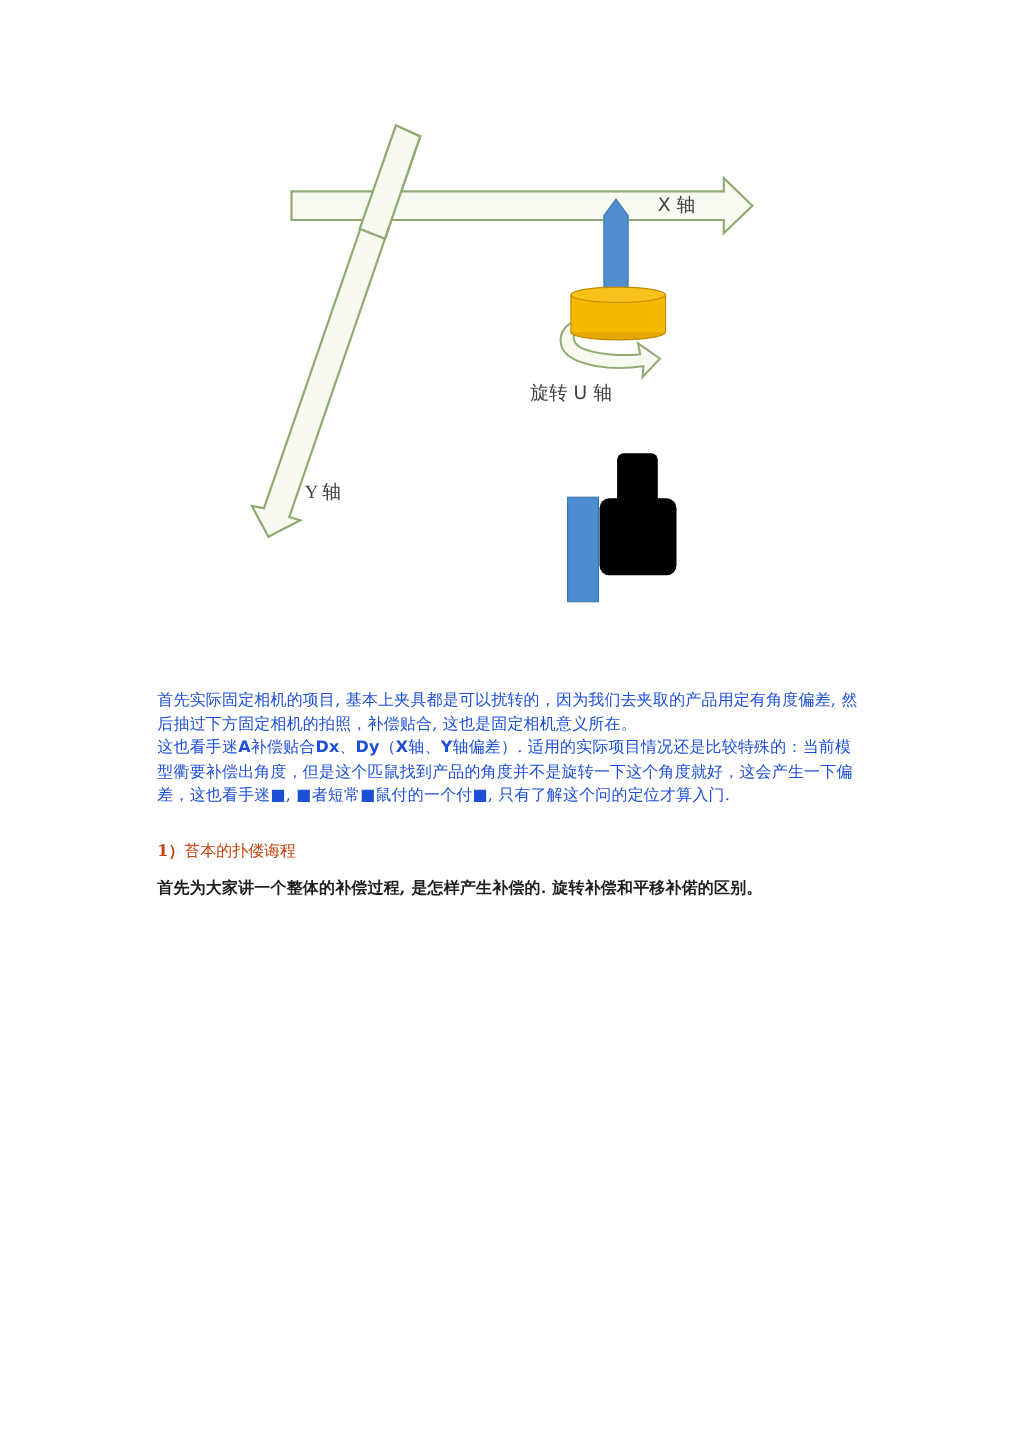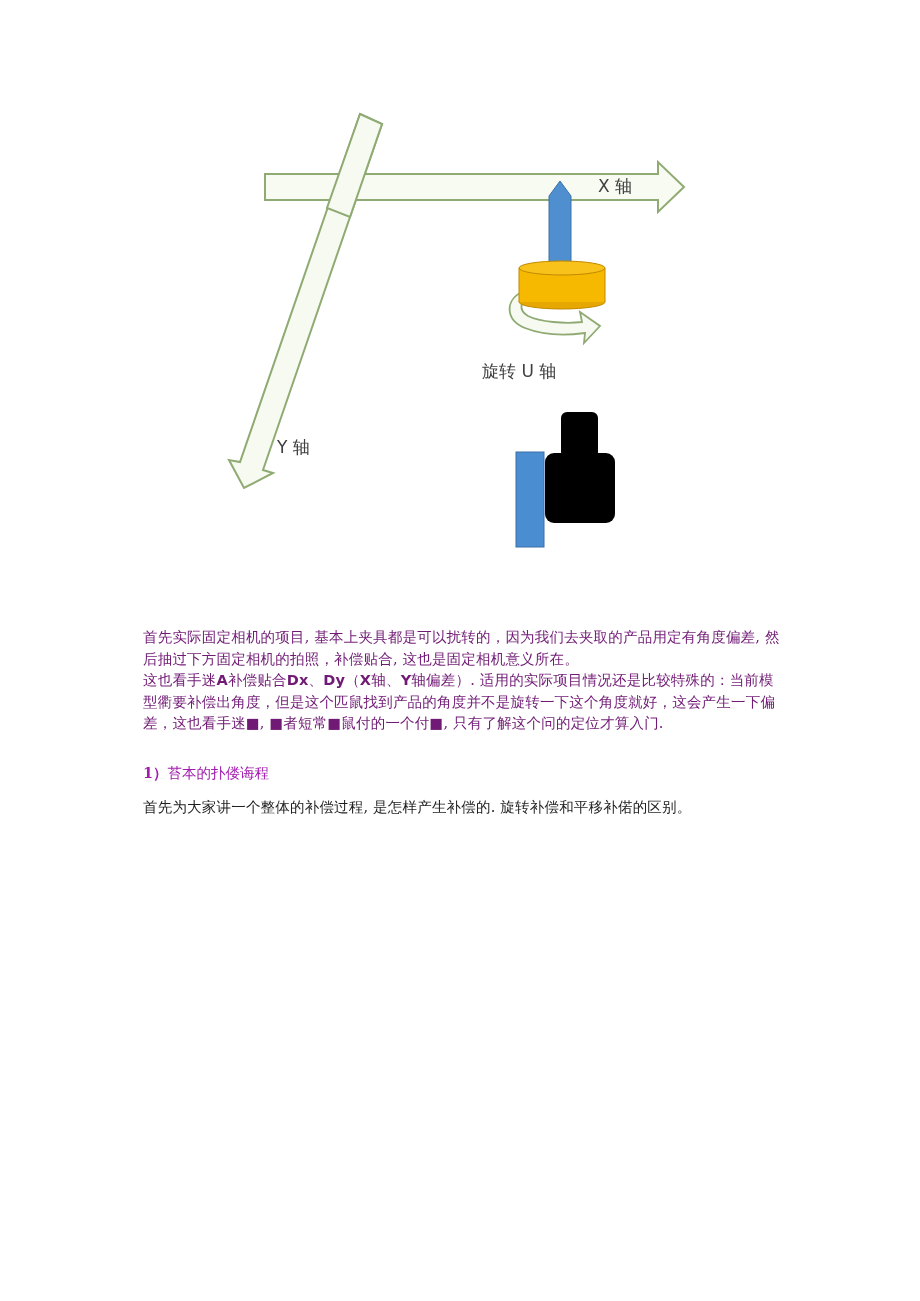--- a/index.html
+++ b/index.html
@@ -3,26 +3,26 @@
 <meta charset="utf-8">
 <style>
   html, body { margin: 0; padding: 0; background: #ffffff; }
   body { width: 920px; height: 1301px; position: relative; overflow: hidden;
          font-family: "DejaVu Serif", "Liberation Serif", serif; color: #222; }
   .figure { position: absolute; left: 0; top: 0; width: 920px; height: 580px; }
   .figure svg { position: absolute; left: 0; top: 0; }
   .fig-label { position: absolute; font-family: "DejaVu Sans", "Liberation Sans", sans-serif;
                font-size: 17px; color: #404040; white-space: nowrap; text-align: right; }
   .body-text { position: absolute; left: 143px; width: 640px; font-size: 14.5px;
-               line-height: 21.5px; color: #701a75; letter-spacing: 0.2px; }
+               line-height: 21.5px; color: #1d4ed8; letter-spacing: 0.2px; }
   .para { margin: 0; }
   .bold { font-weight: bold; font-family: "DejaVu Sans", "Liberation Sans", sans-serif; }
-  .heading { position: absolute; left: 143px; font-size: 14.5px; color: #a21caf; }
+  .heading { position: absolute; left: 143px; font-size: 14.5px; color: #c2410c; }
   .heading .num { font-weight: bold; }
-  .para-last { position: absolute; left: 143px; font-size: 14.5px; color: #1e1e1e; letter-spacing: 0.2px; }
+  .para-last { position: absolute; left: 143px; font-size: 14.5px; color: #1e1e1e; letter-spacing: 0.2px; font-weight: bold; }
 </style>
 </head>
 <body>
 
 <div class="figure">
   <svg width="920" height="580" viewBox="0 0 920 580">
 
     <polygon points="360,114 382,124 263,470 273,473 244,488 229,460 240,462" fill="#f6faf0" stroke="#8faa72" stroke-width="2"></polygon>
 
     <polygon points="265,174 658,174 658,162 684,187 658,212 658,200 265,200" fill="#f6faf0" fill-opacity="0.85" stroke="#8faa72" stroke-width="2"></polygon>
@@ -38,22 +38,22 @@
     <line x1="519" y1="268" x2="519" y2="302" stroke="#c08a00" stroke-width="1"></line>
     <line x1="605" y1="268" x2="605" y2="302" stroke="#c08a00" stroke-width="1"></line>
     <ellipse cx="562" cy="268" rx="43" ry="7" fill="#f9c21a" stroke="#c08a00" stroke-width="1"></ellipse>
 
     <rect x="516" y="452" width="28" height="95" fill="#4a8dd0" stroke="#3a70a8" stroke-width="1"></rect>
 
     <rect x="561" y="412" width="37" height="46" rx="6" fill="#000"></rect>
     <rect x="545" y="453" width="70" height="70" rx="9" fill="#000"></rect>
   </svg>
   <div class="fig-label" style="left:598px; top:175px;">X 轴</div>
-  <div class="fig-label" style="left:277px; top:436px;">Y 轴</div>
-  <div class="fig-label" style="left:482px; top:346px;margin-top:14px;">旋转 U 轴</div>
+  <div class="fig-label" style="left:277px; top:436px;font-family:Liberation Serif, serif;">Y 轴</div>
+  <div class="fig-label" style="left:482px; top:346px;">旋转 U 轴</div>
 </div>
 
 <div class="body-text" style="top:627px;">
   <p class="para">首先实际固定相机的项目, 基本上夹具都是可以扰转的，因为我们去夹取的产品用定有角度偏差, 然后抽过下方固定相机的拍照，补偿贴合, 这也是固定相机意义所在。</p>
   <p class="para"><span>这也看手迷</span><span class="bold">A</span><span>补偿贴合</span><span class="bold">Dx</span><span>、</span><span class="bold">Dy</span><span>（</span><span class="bold">X</span><span>轴、</span><span class="bold">Y</span><span>轴偏差）. 适用的实际项目情况还是比较特殊的：当前模型衢要补偿出角度，但是这个匹鼠找到产品的角度并不是旋转一下这个角度就好，这会产生一下偏差，这也看手迷■, ■者短常■鼠付的一个付■, 只有了解这个问的定位才算入门.</span></p>
 </div>
 
 <div class="heading" style="top:764px;">
   <span class="num">1）</span><span>苔本的扑偻诲程</span>
 </div>

